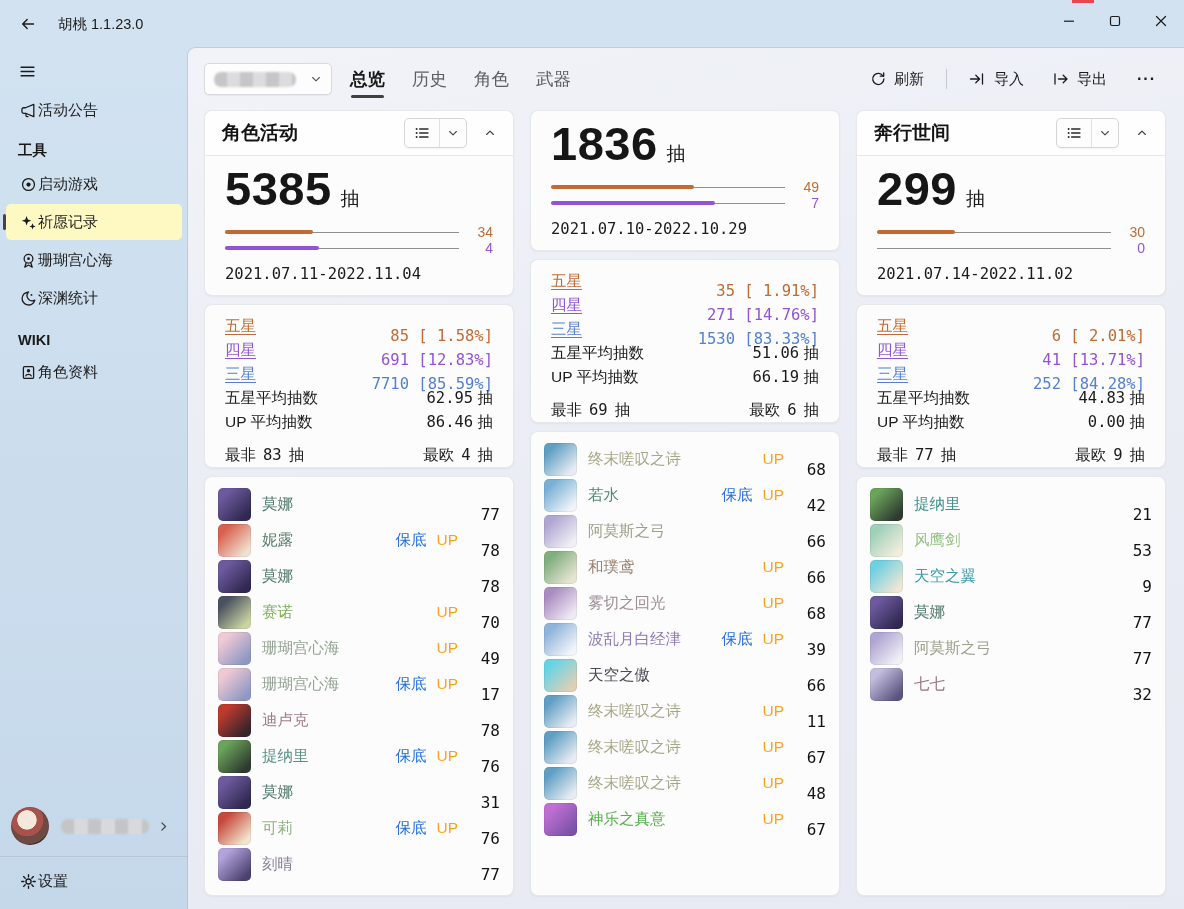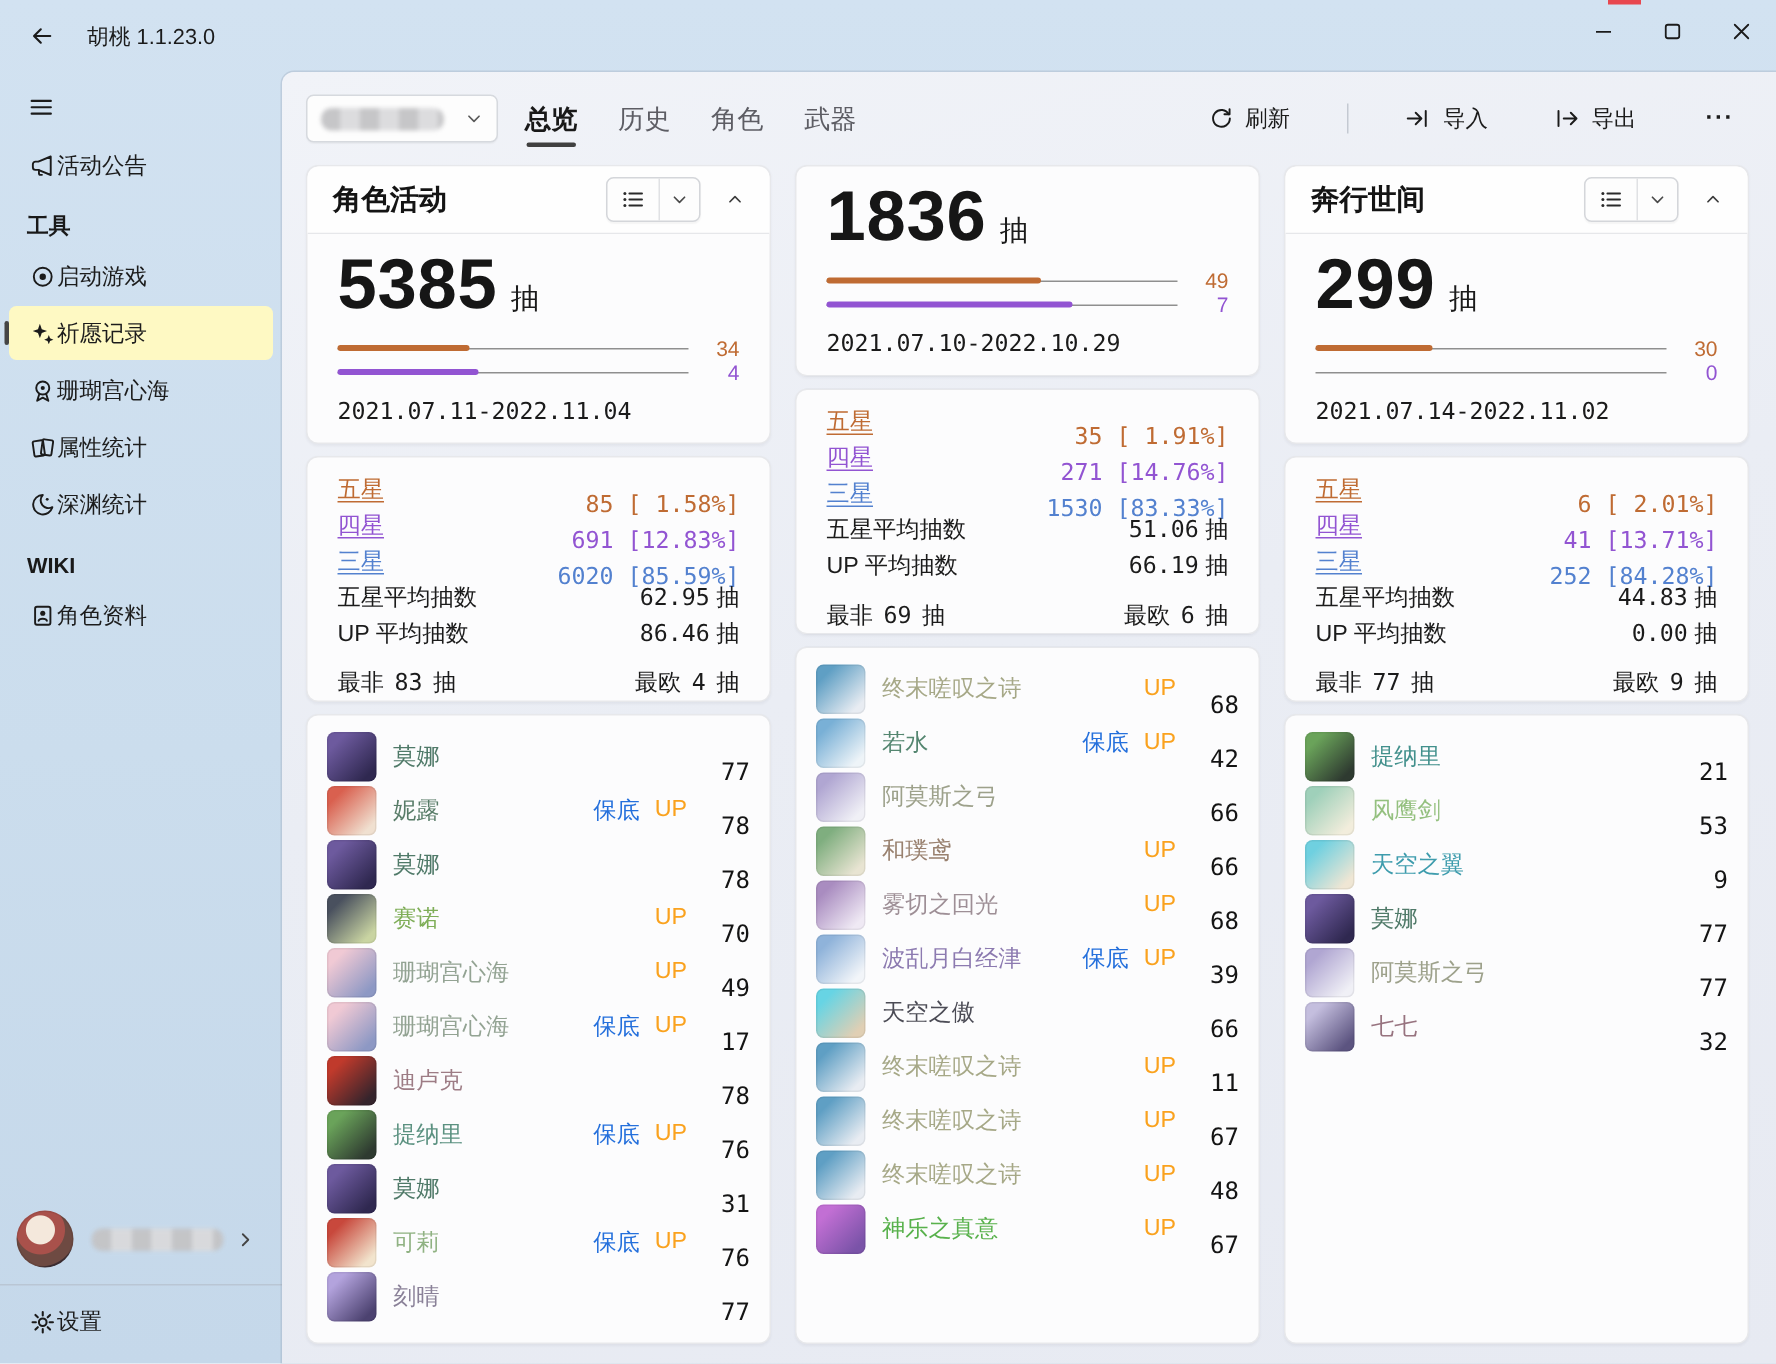--- a/index.html
+++ b/index.html
@@ -45,21 +45,21 @@
     border-top-left-radius:8px; box-shadow:0 0 0 1px rgba(130,145,165,.25); }
   .topbar { height:62px; display:flex; align-items:center; padding:0 20px 0 16px; }
   .uid-select { width:128px; height:32px; background:#fdfdfd; border:1px solid #d6d9de; border-radius:5px;
     display:flex; align-items:center; padding:0 9px; cursor:pointer; box-shadow:0 1px 1px rgba(0,0,0,.04); }
   .uid-blob { width:82px; height:15px; border-radius:7px; background:repeating-linear-gradient(90deg,#c6c6c8 0 13px,#dcdcde 13px 26px); filter:blur(1.3px); }
   .uid-select .chev { margin-left:auto; color:#5a5a5a; }
   .tabs { display:flex; align-items:center; margin-left:18px; gap:27px; height:100%; }
   .tab { position:relative; font-size:17.5px; color:#5d5d64; height:100%; display:flex; align-items:center; cursor:pointer; }
   .tab.active { color:#191919; font-weight:bold; }
   .tab.active::after { content:""; position:absolute; left:1px; right:1px; bottom:12px; height:3px; border-radius:2px; background:#404040; }
-  .actions { margin-left:auto; display:flex; align-items:center; gap:32px; }
+  .actions { margin-left:auto; display:flex; align-items:center; gap:16px; }
   .action-btn { display:flex; align-items:center; gap:8px; font-size:15px; color:#1b1b1b; cursor:pointer; padding:5px 6px; border-radius:5px; }
   .action-divider { width:1px; height:20px; background:#c4c9d2; }
   .more-btn { font-size:16px; letter-spacing:1px; font-weight:bold; cursor:pointer; padding:4px 8px; border-radius:5px; }
 
   
   .banners { position:absolute; left:16px; right:18px; top:62px; bottom:13px; display:flex; gap:16px; }
   .banner-col { flex:1; min-width:0; display:flex; flex-direction:column; gap:8px; }
   .card { background:#fcfcfd; border:1px solid rgba(20,30,50,.09); border-radius:8px; box-shadow:0 1px 2px rgba(30,40,60,.05); }
 
   .card-header { height:45px; display:flex; align-items:center; padding:0 10px 0 17px; border-bottom:1px solid #e6e7ea; background:#fefefe; border-radius:8px 8px 0 0; }
@@ -171,31 +171,20 @@
       </div>
       <div class="nav-item">
         <span class="nav-icon">
           <svg width="17" height="17" viewBox="0 0 16 16">
             <circle cx="8" cy="6.3" r="4.1" fill="none" stroke="currentColor" stroke-width="1.2"></circle>
             <path d="M5.9 9.9l-1.4 4.4 3.5-2 3.5 2-1.4-4.4" fill="none" stroke="currentColor" stroke-width="1.2" stroke-linejoin="round"></path>
             <circle cx="8" cy="6.3" r="1.3" fill="currentColor"></circle>
           </svg>
         </span>
         <span class="nav-label">珊瑚宫心海</span>
-      </div>
-      <div class="nav-item">
-        <span class="nav-icon">
-          <svg width="17" height="17" viewBox="0 0 16 16">
-            <g fill="none" stroke="currentColor" stroke-width="1.2">
-              <rect x="2.2" y="3.6" width="6.6" height="9.6" rx="1" transform="rotate(-8 5.5 8.4)"></rect>
-              <rect x="7.4" y="3" width="6.6" height="9.6" rx="1" transform="rotate(8 10.7 7.8)"></rect>
-            </g>
-          </svg>
-        </span>
-        <span class="nav-label">属性统计</span>
       </div>
       <div class="nav-item">
         <span class="nav-icon">
           <svg width="17" height="17" viewBox="0 0 16 16">
             <path d="M8 1.9a6.1 6.1 0 1 0 6 7.6 4.9 4.9 0 0 1-6-7.6z" fill="none" stroke="currentColor" stroke-width="1.2" stroke-linejoin="round"></path>
             <circle cx="10.8" cy="4.6" r=".9" fill="currentColor"></circle>
           </svg>
         </span>
         <span class="nav-label">深渊统计</span>
       </div>
@@ -346,21 +335,21 @@
       <div class="stat-row">
         <span class="stat-link c5">五星</span>
         <span class="stat-val mono c5">85 [ 1.58%]</span>
       </div>
       <div class="stat-row">
         <span class="stat-link c4">四星</span>
         <span class="stat-val mono c4">691 [12.83%]</span>
       </div>
       <div class="stat-row">
         <span class="stat-link c3">三星</span>
-        <span class="stat-val mono c3">6020 [85.59%]</span>
+        <span class="stat-val mono c3">7710 [85.59%]</span>
       </div>
       <div class="stat-row stat-plain">
         <span>五星平均抽数</span>
         <span><span class="mono">62.95</span> <span>抽</span></span>
       </div>
       <div class="stat-row stat-plain">
         <span>UP 平均抽数</span>
         <span><span class="mono">86.46</span> <span>抽</span></span>
       </div>
       <div class="stat-row stat-plain">

